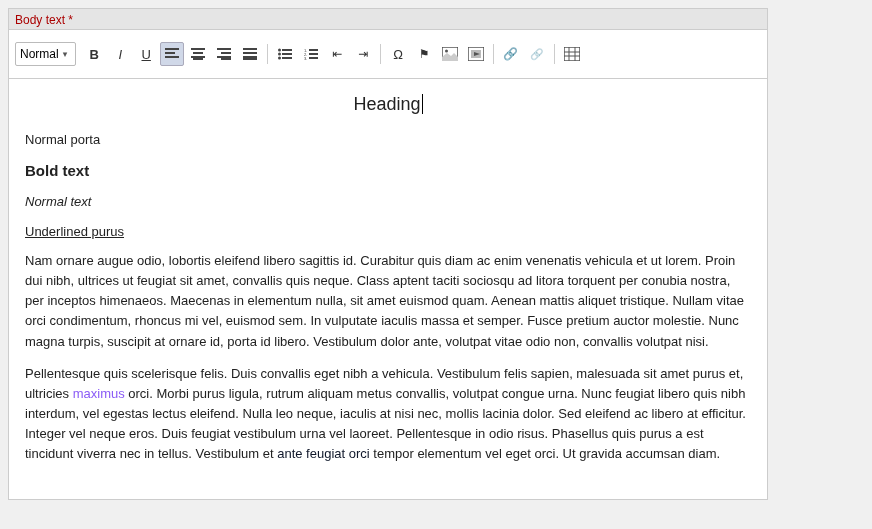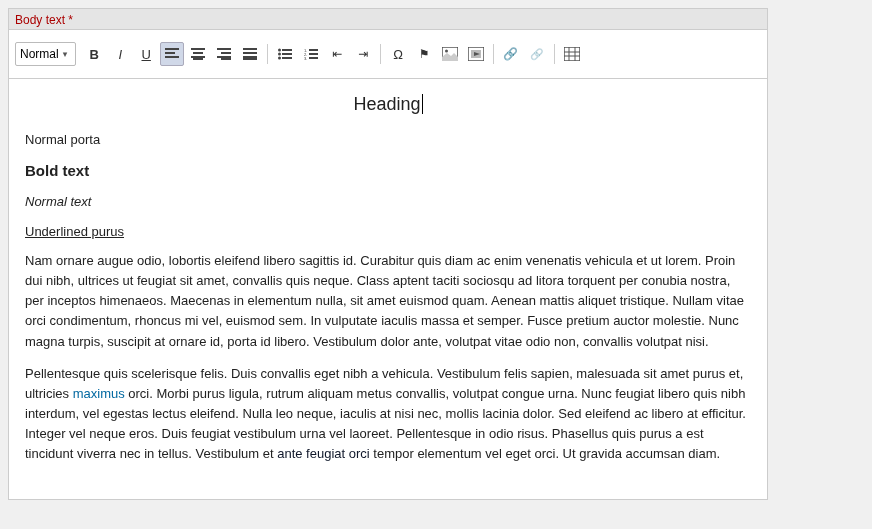--- a/index.html
+++ b/index.html
@@ -113,21 +113,21 @@
     .body-paragraph {
       font-size: 13px;
       color: #222;
       margin-bottom: 12px;
       line-height: 1.55;
     }
     .body-paragraph .highlight-blue {
       color: #0f172a;
     }
     .body-paragraph .highlight-red {
-      color: #0369a1;
+      color: #8b5cf6;
     }
     .cursor-line {
       display: inline-block;
       width: 1px;
       height: 1.1em;
       background: #000;
       vertical-align: text-bottom;
       margin-left: 1px;
     }
   </style>

